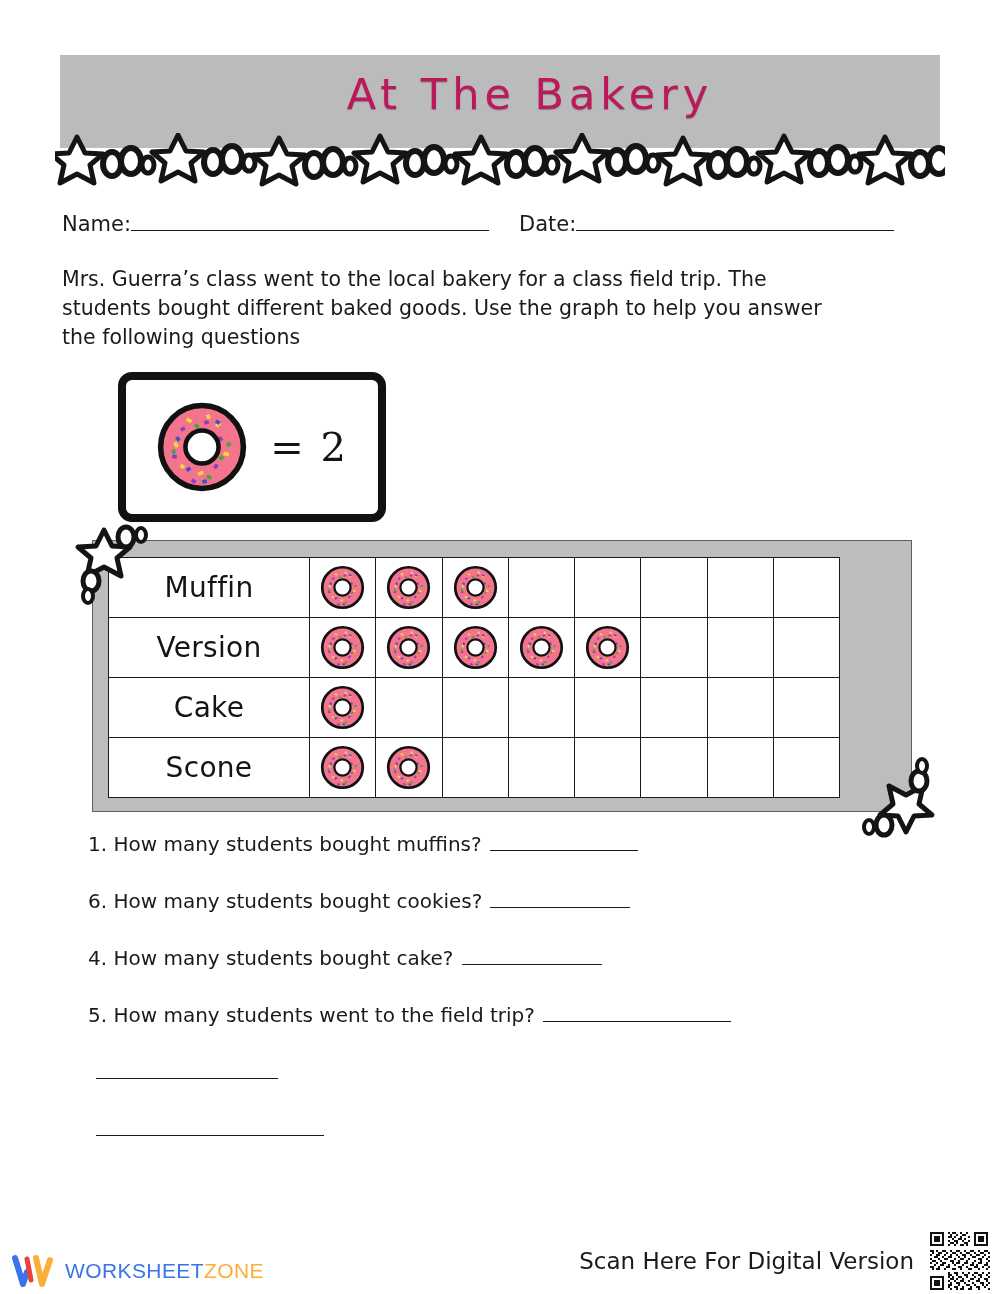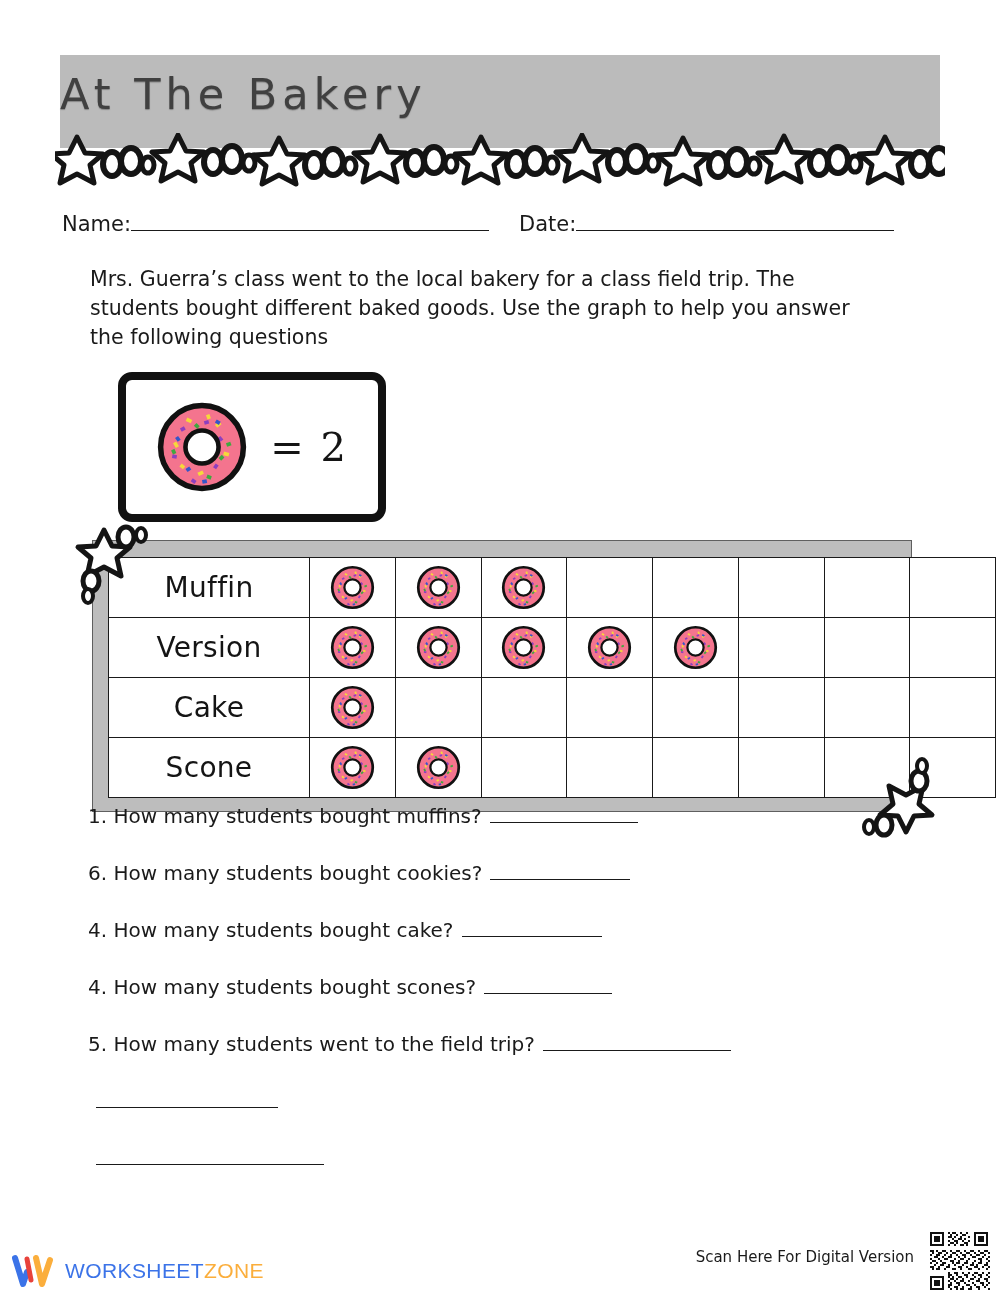--- a/index.html
+++ b/index.html
@@ -30,24 +30,24 @@
     top: 0;
     width: 880px;
     height: 93px;
     background: #bbbbbb;
   }
   .header-title {
     position: absolute;
     left: 0;
     top: 14px;
     width: 940px;
-    text-align: left;
+    text-align: center;
     font-size: 43px;
     letter-spacing: 5px;
-    color: #404040;
+    color: #be185d;
     font-family: "DejaVu Sans", sans-serif;
     font-weight: 400;
     text-shadow: 0 1px 1px rgba(90,90,90,0.55);
   }
   .star-strip {
     position: absolute;
     left: -5px;
     top: 78px;
     width: 890px;
     height: 55px;
@@ -77,21 +77,20 @@
   
   .intro {
     position: absolute;
     left: 62px;
     top: 265px;
     width: 790px;
     font-size: 20.5px;
     line-height: 29px;
     font-family: "DejaVu Sans", sans-serif;
     color: #1a1a1a;
-    margin-left: 28px;
   }
 
   
   .legend-box {
     position: absolute;
     left: 118px;
     top: 372px;
     width: 268px;
     height: 150px;
     border: 8px solid #111111;
@@ -131,21 +130,21 @@
     width: 820px;
     height: 272px;
     background: #bdbdbd;
     border: 1.4px solid #5f5f5f;
     box-sizing: border-box;
   }
   .graph-table {
     position: absolute;
     left: 16px;
     top: 17px;
-    width: 888px;
+    width: 732px;
     height: 238px;
     border-collapse: collapse;
     background: #4d7c0f;
     table-layout: fixed;
   }
   .graph-table td {
     border: 1.5px solid #1a1a1a;
     padding: 0;
     height: 59px;
     background: #ffffff;
@@ -175,21 +174,21 @@
     bottom: -26px;
     width: 84px;
     height: 84px;
     z-index: 5;
   }
 
   
   .questions {
     position: absolute;
     left: 88px;
-    top: 804px;
+    top: 832px;
     width: 830px;
   }
   .q-row {
     height: 57px;
     font-size: 20px;
     font-family: "DejaVu Sans", sans-serif;
     color: #1a1a1a;
     white-space: nowrap;
   }
   .q-text { display: inline-block; }
@@ -217,21 +216,21 @@
     letter-spacing: 0.4px;
     font-family: "Liberation Sans", sans-serif;
   }
   .logo-worksheet { color: #3b73e8; }
   .logo-zone { color: #fbae3c; }
 
   .scan-text {
     position: absolute;
     right: 86px;
     top: 1248px;
-    font-size: 15px;
+    font-size: 23px;
     font-family: "DejaVu Sans", sans-serif;
     color: #1a1a1a;
   }
   .qr-code {
     position: absolute;
     right: 8px;
     top: 1228px;
     width: 66px;
     height: 66px;
     background: #ffffff;
@@ -650,21 +649,20 @@
     <ellipse cx="17" cy="73" rx="5" ry="7" fill="#ffffff" stroke="#141414" stroke-width="4"></ellipse>
     <ellipse cx="67" cy="27" rx="8" ry="10" fill="#ffffff" stroke="#141414" stroke-width="5"></ellipse>
     <ellipse cx="70" cy="12" rx="5" ry="7" fill="#ffffff" stroke="#141414" stroke-width="4"></ellipse>
   </svg>
 </div>
 
 <div class="questions" id="questions-list">
     <div class="q-row"><span class="q-text">1. How many students bought muffins?</span><span class="q-rule" style="width: 148px;"></span></div>
     <div class="q-row"><span class="q-text">6. How many students bought cookies?</span><span class="q-rule" style="width: 140px;"></span></div>
     <div class="q-row"><span class="q-text">4. How many students bought cake?</span><span class="q-rule" style="width: 140px;"></span></div>
-    <div class="q-row"><span class="q-text">4. How many students bought scones?</span><span class="q-rule" style="width: 128px;"></span></div>
     <div class="q-row"><span class="q-text">5. How many students went to the field trip?</span><span class="q-rule" style="width: 188px;"></span></div>
     <div class="q-row"><span class="q-rule" style="width: 182px;"></span></div>
     <div class="q-row"><span class="q-rule" style="width: 228px;"></span></div>
   </div>
 
 <div class="footer-logo">
   <svg class="logo-mark" viewBox="0 0 44 34">
     <path d="M3 4 L11 30 L15 18" stroke="#3b73e8" stroke-width="6" fill="none" stroke-linecap="round" stroke-linejoin="round"></path>
     <path d="M15 5 L19 26" stroke="#e8423b" stroke-width="5" fill="none" stroke-linecap="round"></path>
     <path d="M24 4 L30 30 L38 6" stroke="#fbae3c" stroke-width="6" fill="none" stroke-linecap="round" stroke-linejoin="round"></path>

